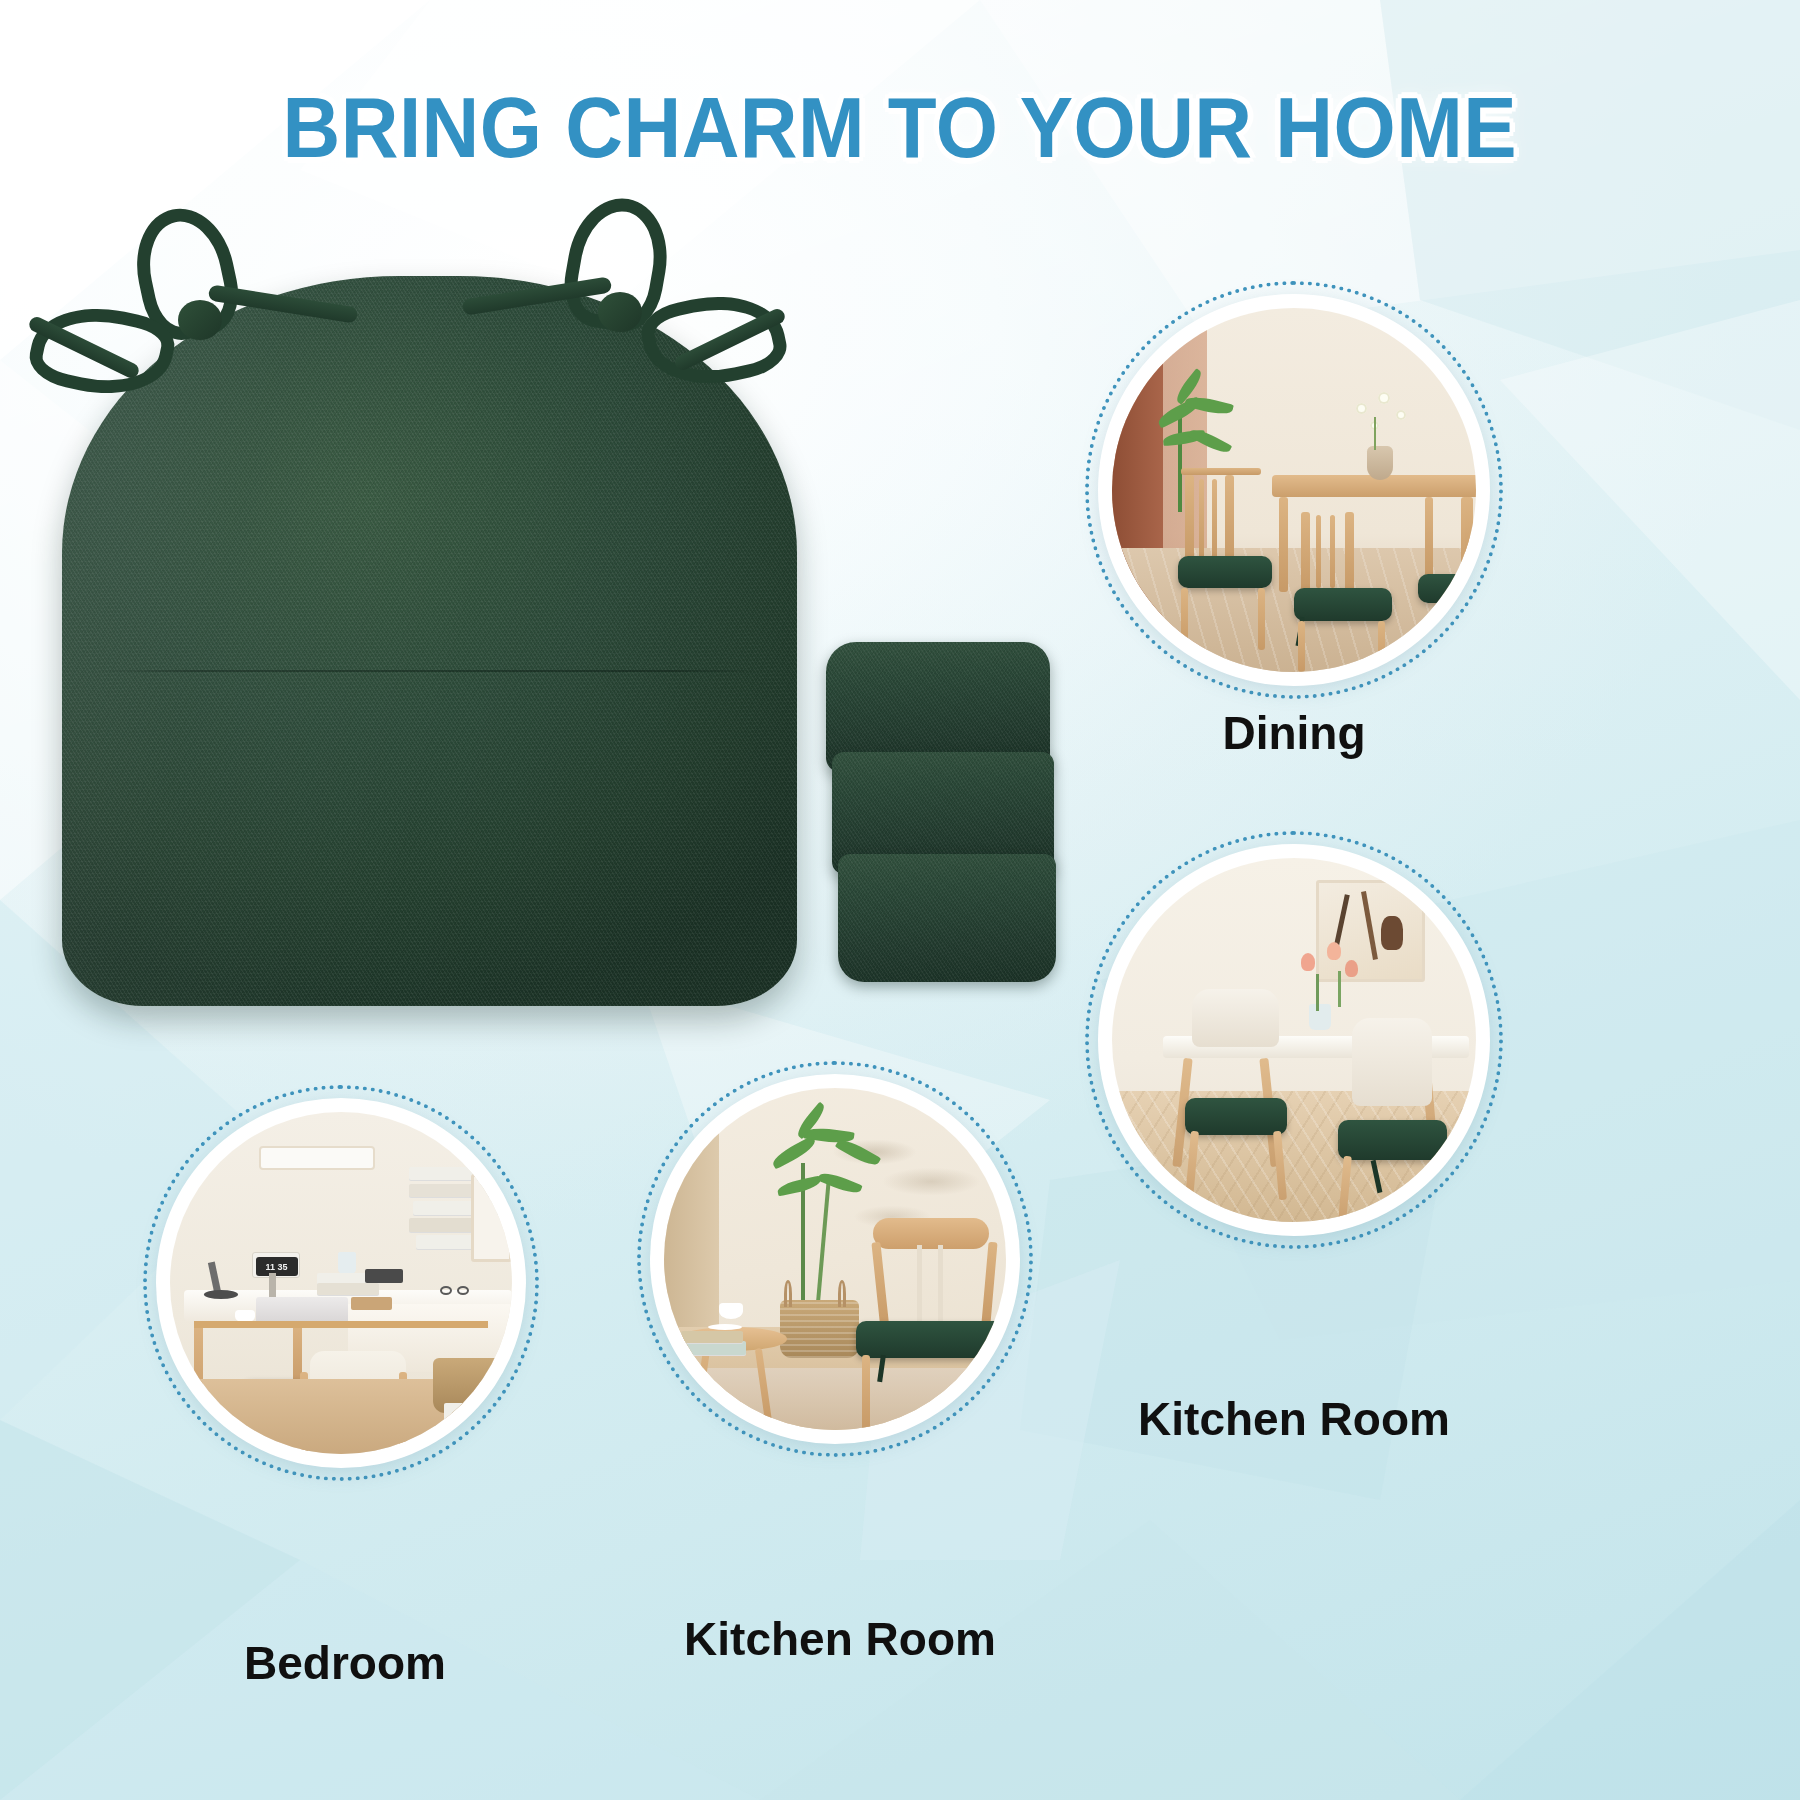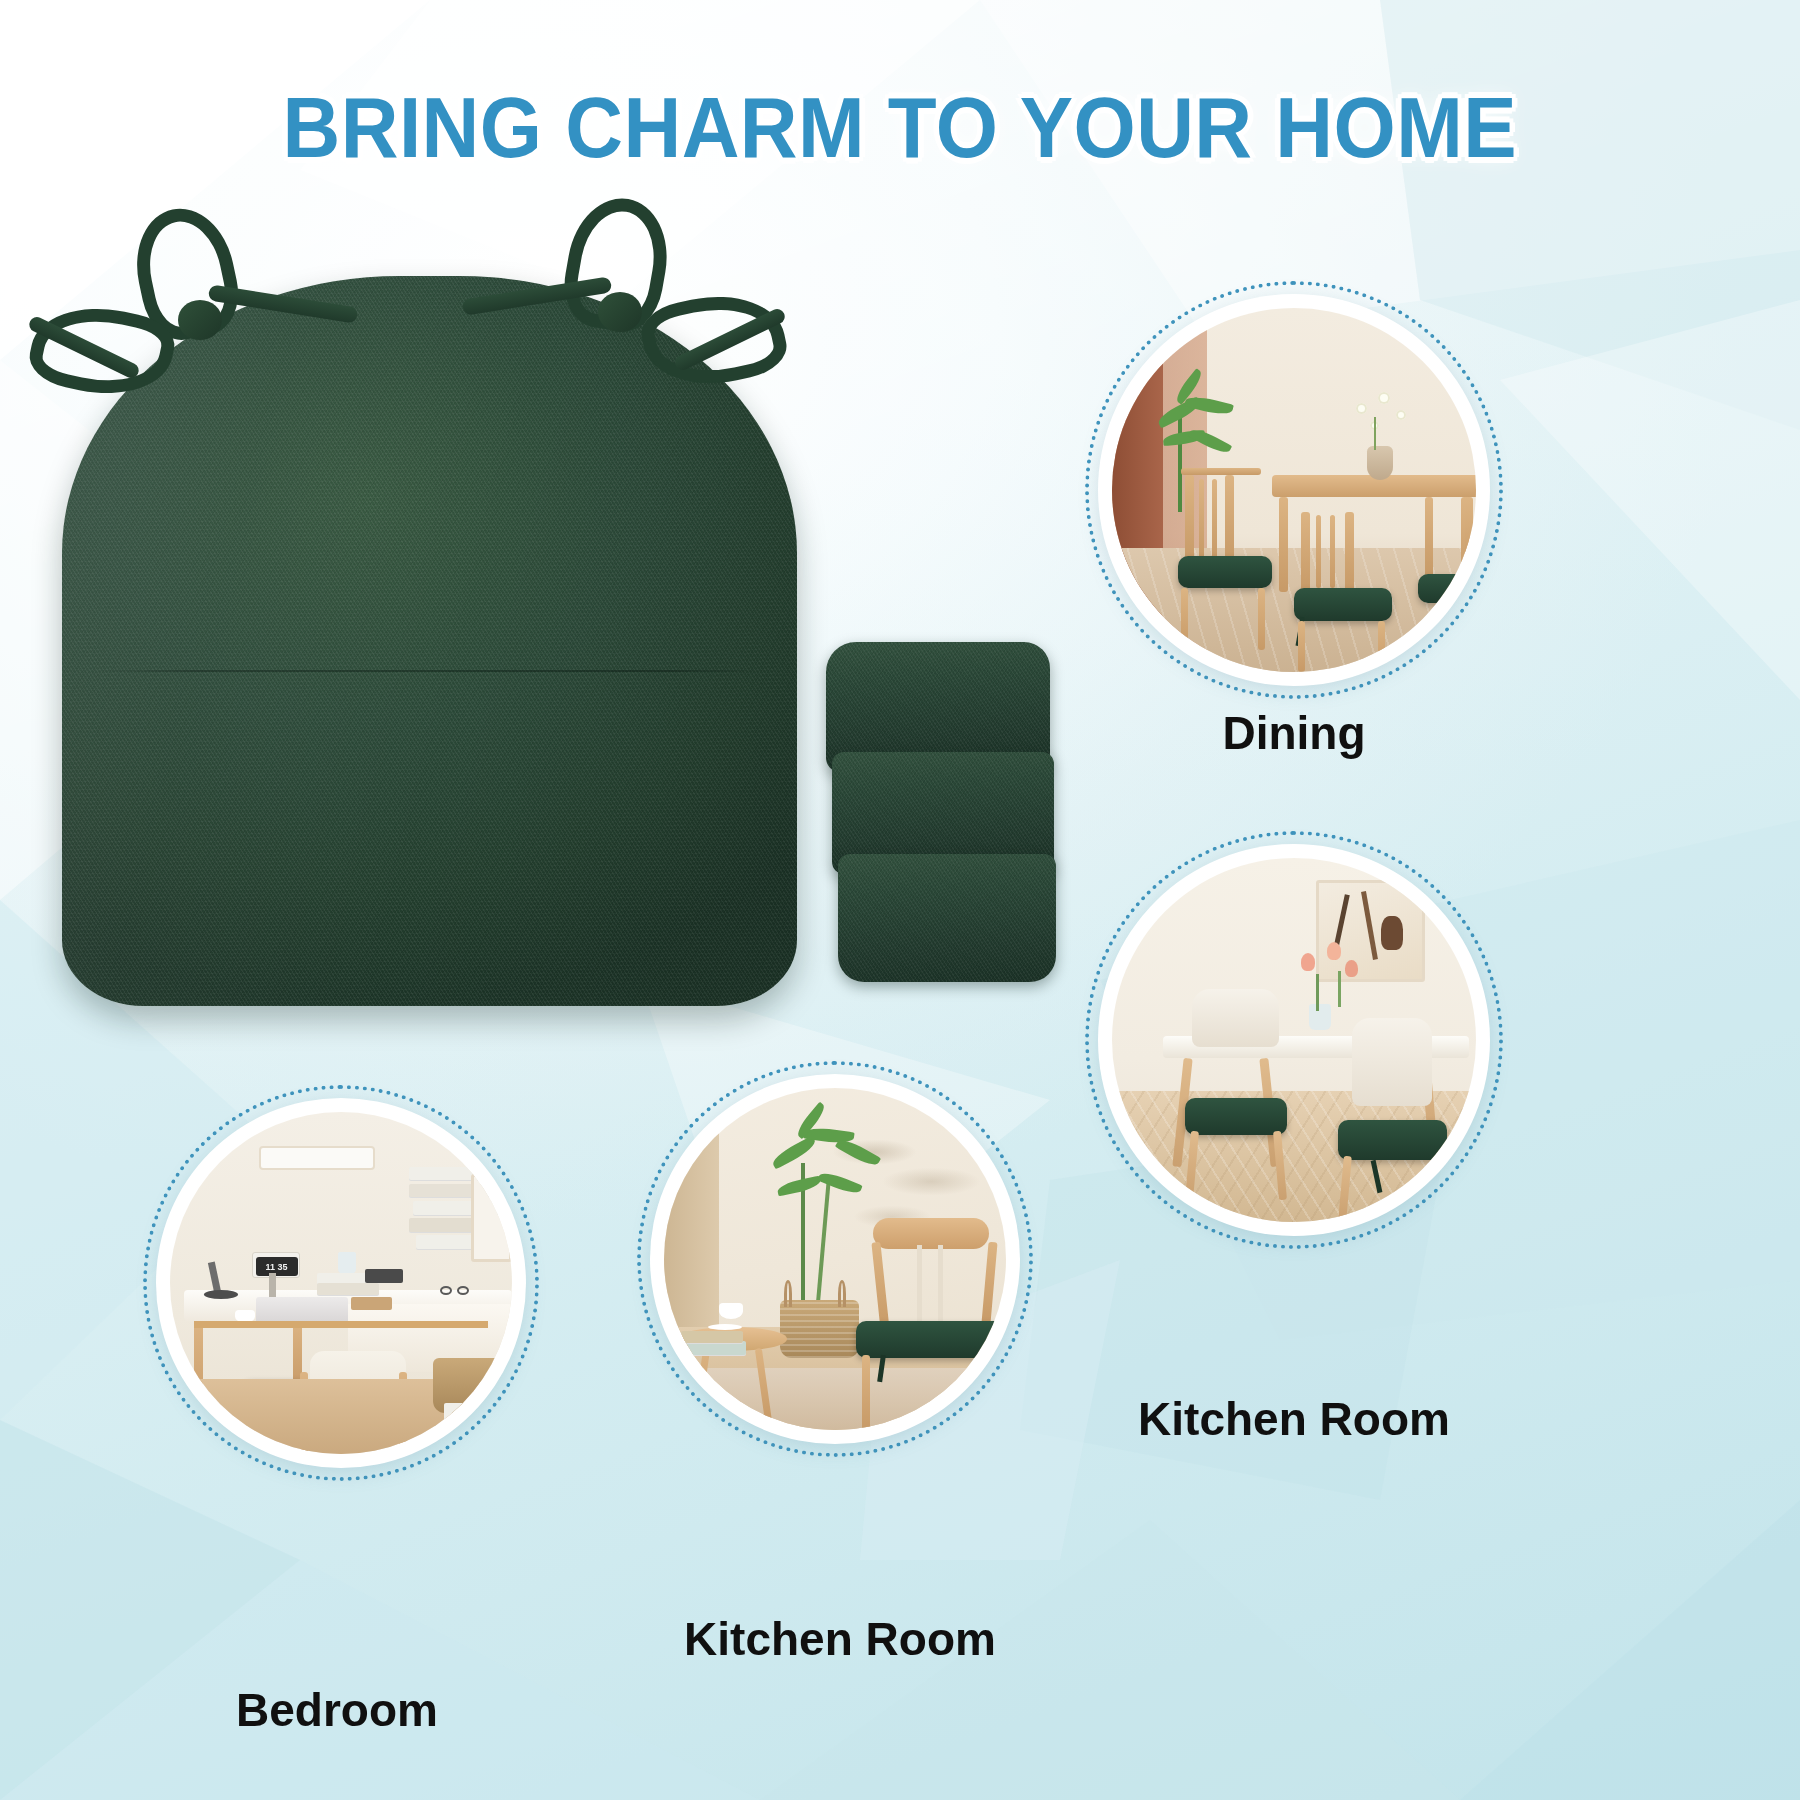--- a/index.html
+++ b/index.html
@@ -372,21 +372,21 @@
       <div class="wood" style="left:38%;top:76%;width:8px;height:24%;"></div>
       <div class="wood" style="left:67%;top:76%;width:8px;height:24%;"></div>
       <div class="wood" style="left:38%;top:90%;width:30%;height:7px;"></div>
 
       <div class="floor" style="height:22%;background:linear-gradient(180deg,#ddc09a,#caa97f);"></div>
       <div class="basket" style="left:77%;top:72%;width:20%;height:16%;"></div>
       <div class="book" style="left:80%;top:85%;width:18%;height:5%;"></div>
     </div>
   </div>
 </div>
-<div class="circle-label" style="left:137px; top:1636px; width:400px;margin-top:47px;">Bedroom</div>
+<div class="circle-label" style="left:145px; top:1636px; width:400px;">Bedroom</div>
 
 <div class="circle" style="left:650px; top:1074px; width:370px; height:370px;">
   <div class="dots"></div>
   <div class="ring"></div>
   <div class="photo">
     <div class="sc">
       <div class="wall" style="background:linear-gradient(170deg,#f3ece0 0%,#efe7d9 50%,#e9dfcd 100%);"></div>
 
       <div style="position:absolute;right:2%;top:8%;width:52%;height:54%;background:
         radial-gradient(ellipse 60px 18px at 30% 20%, rgba(150,130,100,.30), transparent 70%),

